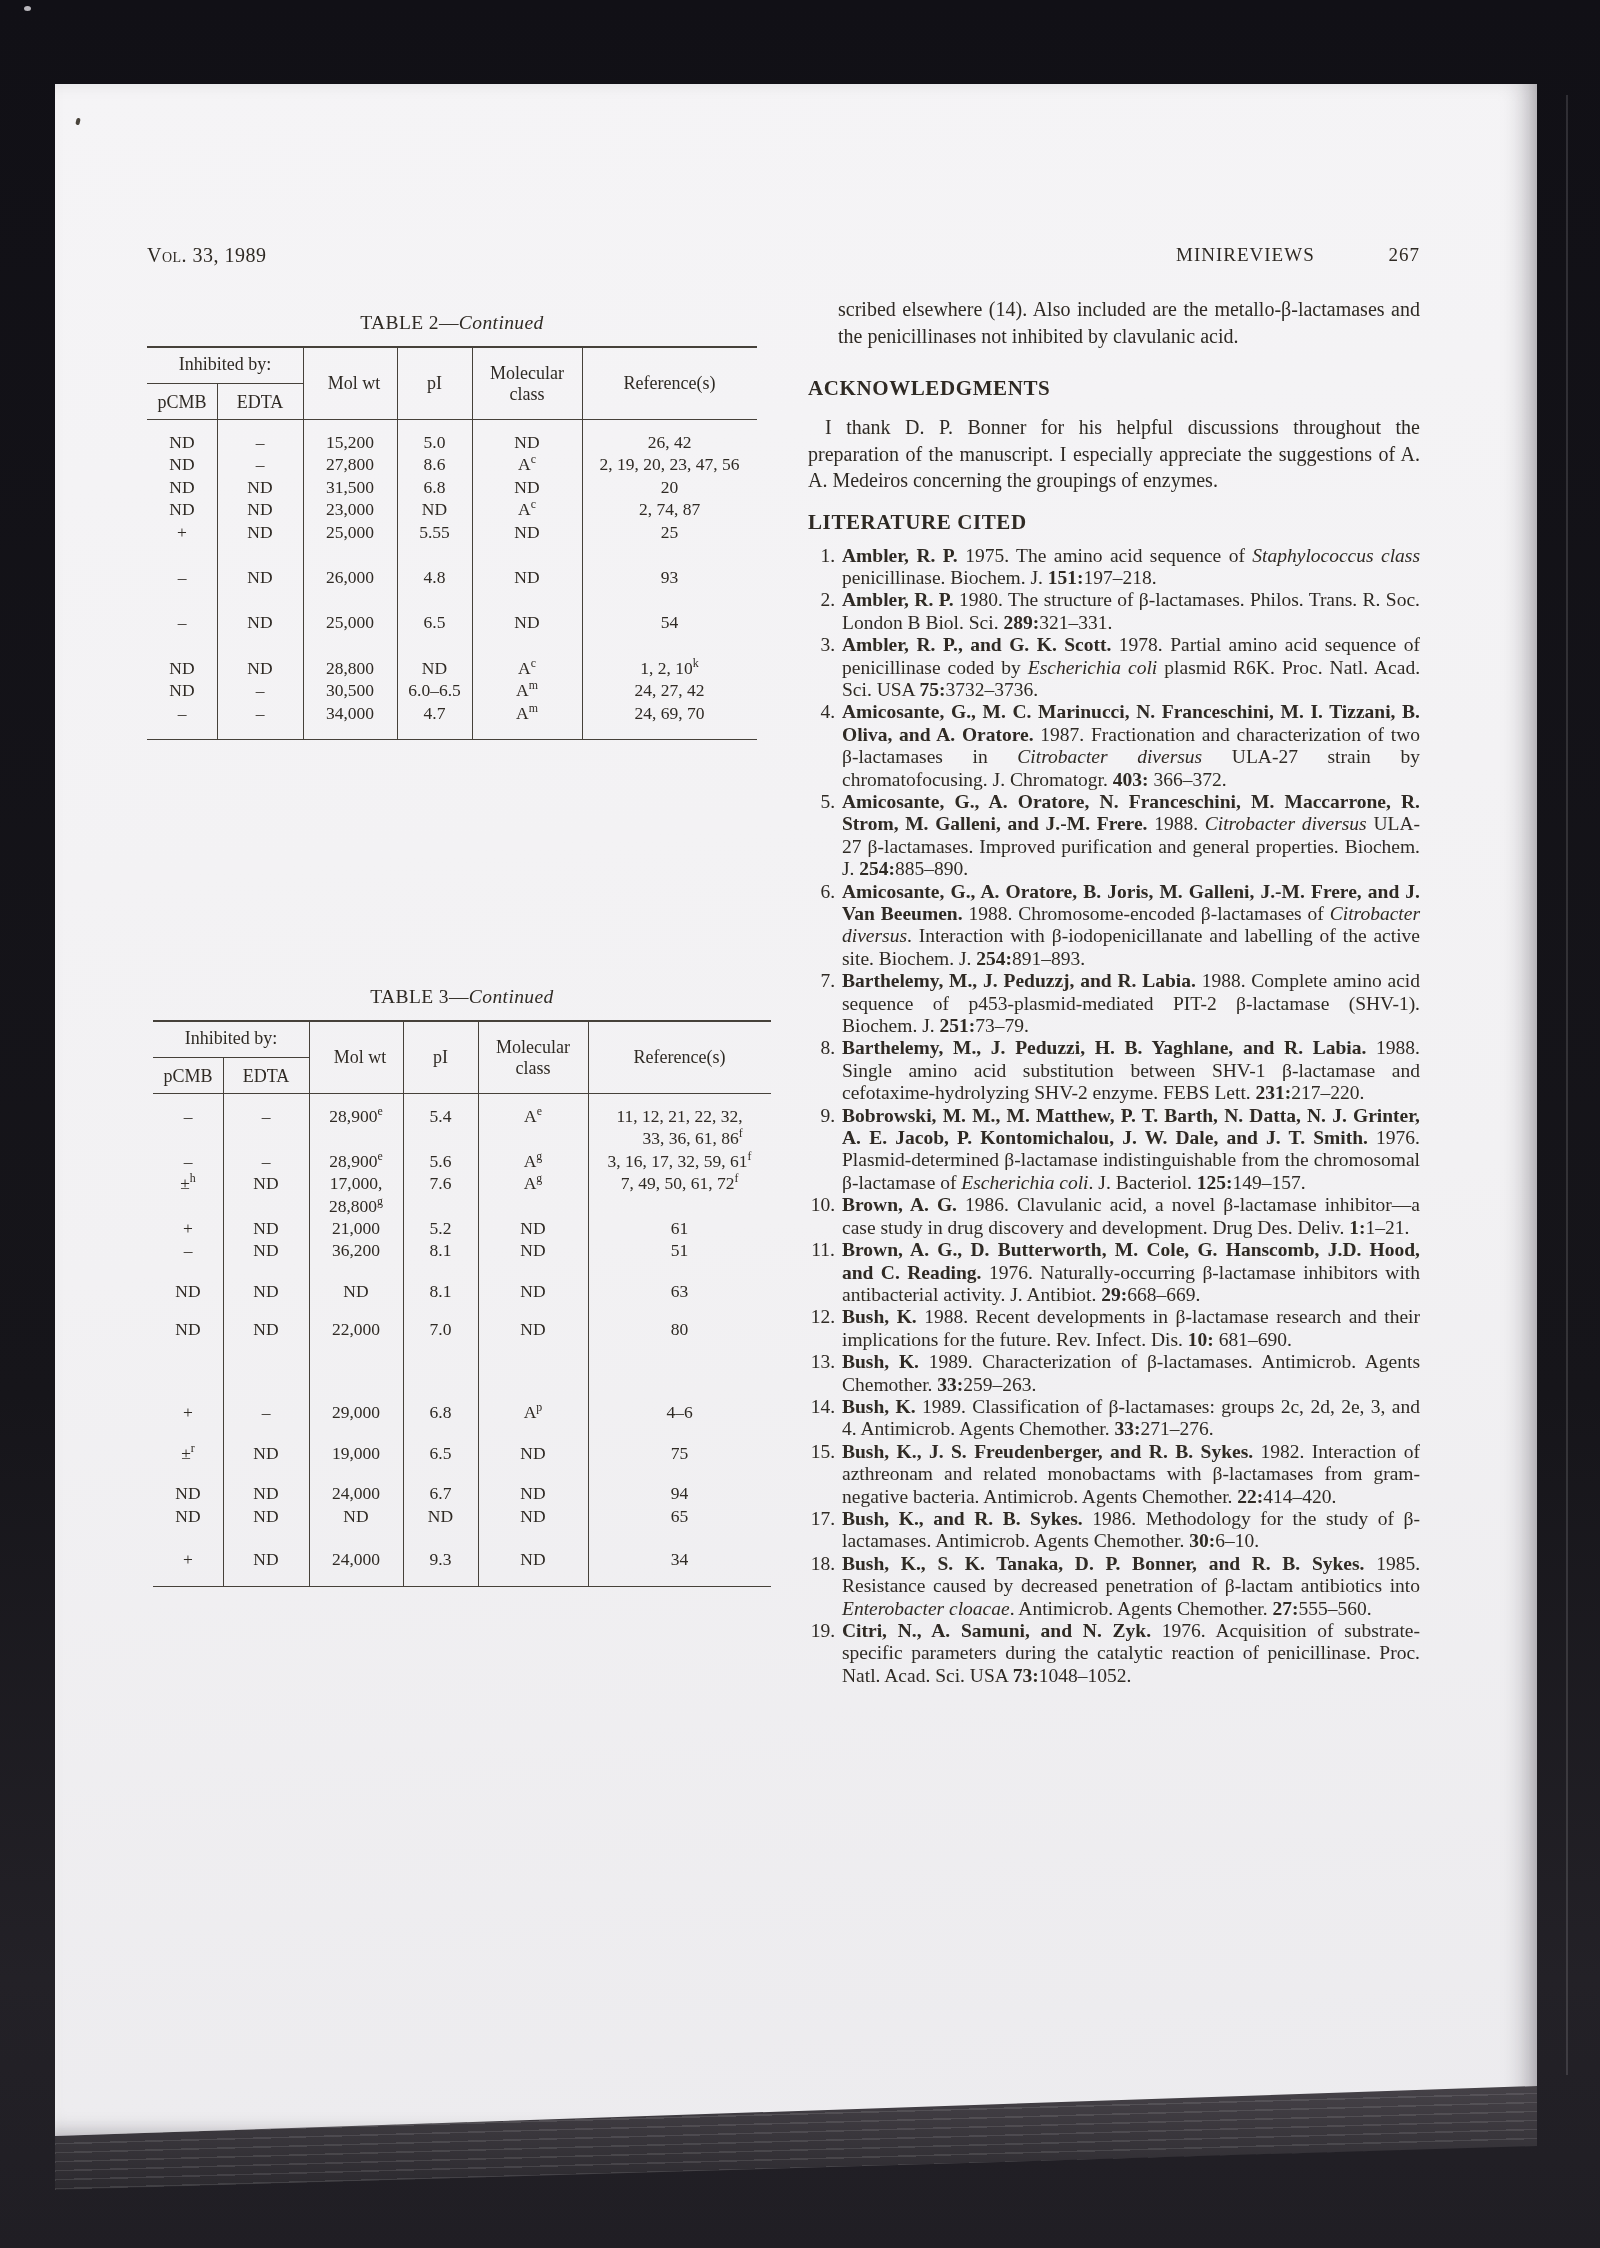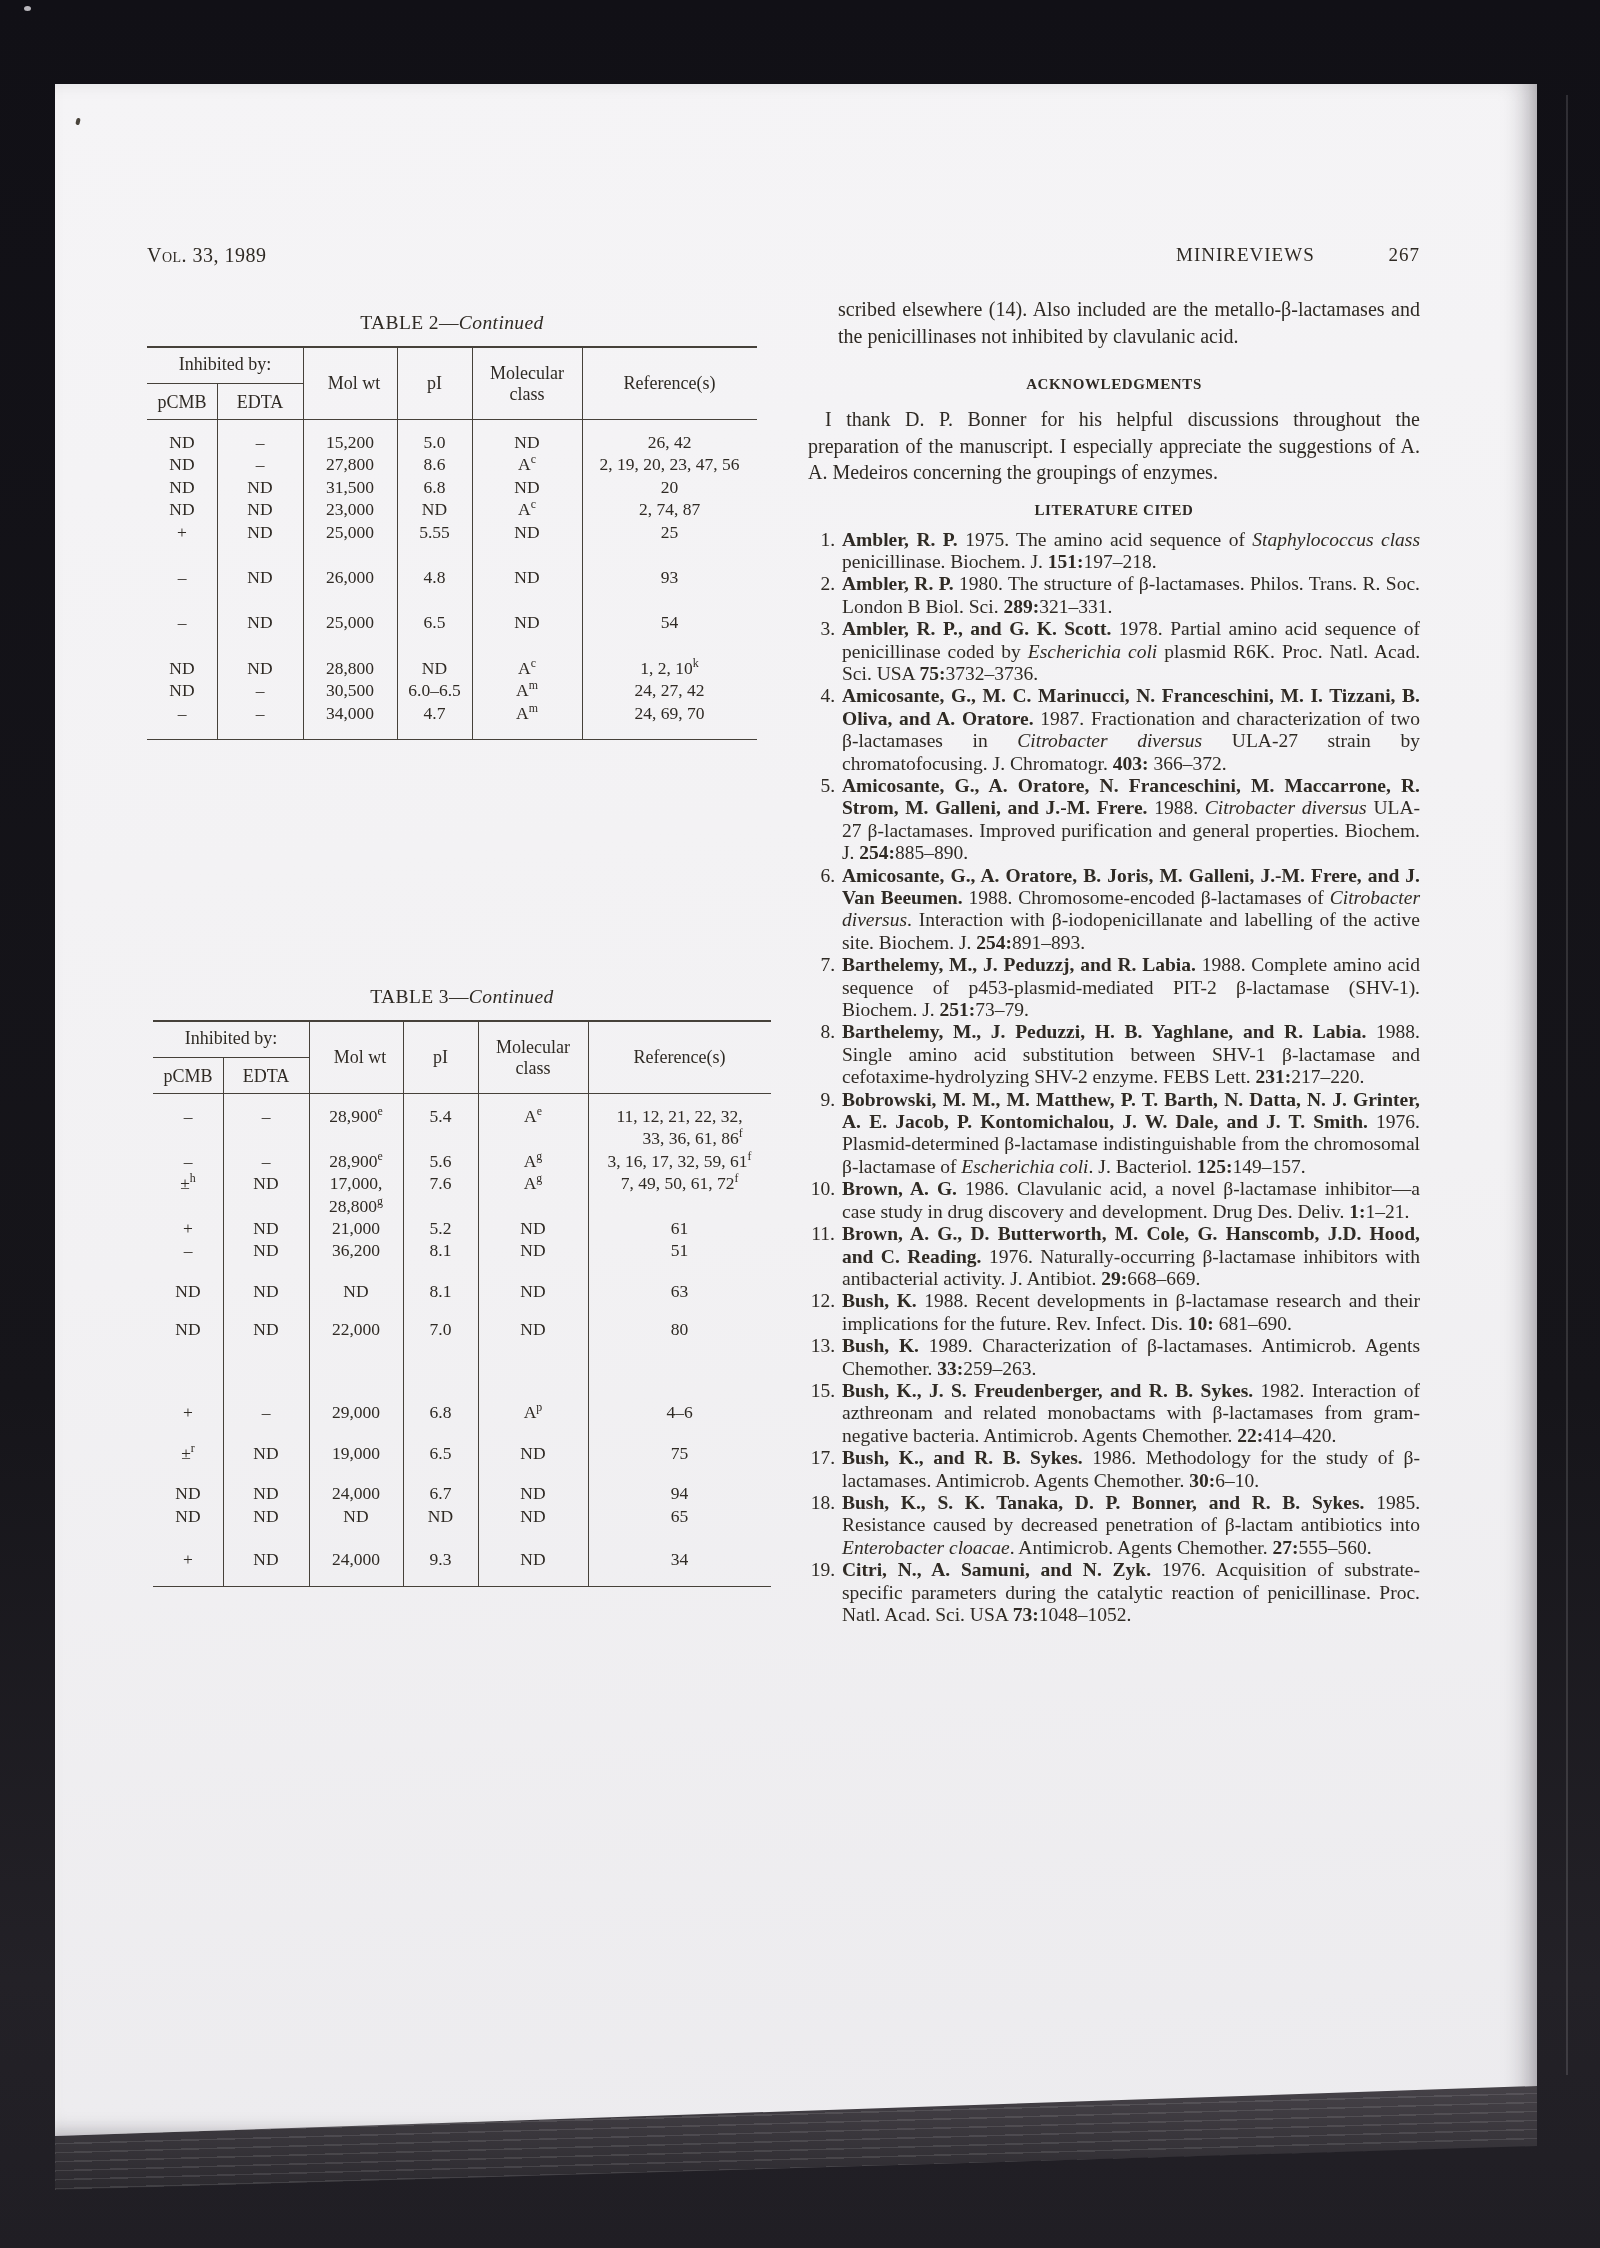--- a/index.html
+++ b/index.html
@@ -68,21 +68,21 @@
   .c.pcmb{width:70px;} .c.edta{width:86px;} .c.molwt{width:94px;} .c.pi{width:75px;} .c.cls{width:110px;}
   .c.refs{width:175px;text-align:center;padding-left:0;}
   .t3 .c.refs{width:183px;}
   .ref-line.cont{padding-left:26px;}
   sup{font-size:68%;line-height:0;}
 
   
   .rcol{position:absolute;left:753px;top:206px;width:612px;}
   .rcol p{font-size:20px;line-height:26.5px;text-align:justify;}
   .rcol .intro{margin-top:6px;margin-left:30px;}
-  .sec-head{margin-top:27px;text-align:center;font-size:15px;font-weight:bold;letter-spacing:.6px;}
+  .sec-head{margin-top:27px;text-align:left;font-size:21px;font-weight:bold;letter-spacing:.6px;}
   .ack-text{margin-top:13px;text-indent:17px;}
   .lit-head{margin-top:16px;}
   ol.refs{margin-top:10px;list-style:none;}
   ol.refs li{position:relative;padding-left:34px;font-size:19.5px;line-height:22.4px;text-align:justify;}
   ol.refs .ref-num{position:absolute;left:0;top:0;width:27px;text-align:right;}
 </style>
 </head>
 <body>
 
 <div class="speck-white"></div>
@@ -389,19 +389,20 @@
         <li><span class="ref-num">4.</span><b>Amicosante, G., M. C. Marinucci, N. Franceschini, M. I. Tizzani, B. Oliva, and A. Oratore.</b> 1987. Fractionation and characterization of two β-lactamases in <i>Citrobacter diversus</i> ULA-27 strain by chromatofocusing. J. Chromatogr. <b>403:</b> 366–372.</li>
         <li><span class="ref-num">5.</span><b>Amicosante, G., A. Oratore, N. Franceschini, M. Maccarrone, R. Strom, M. Galleni, and J.-M. Frere.</b> 1988. <i>Citrobacter diversus</i> ULA-27 β-lactamases. Improved purification and general properties. Biochem. J. <b>254:</b>885–890.</li>
         <li><span class="ref-num">6.</span><b>Amicosante, G., A. Oratore, B. Joris, M. Galleni, J.-M. Frere, and J. Van Beeumen.</b> 1988. Chromosome-encoded β-lactamases of <i>Citrobacter diversus</i>. Interaction with β-iodopenicillanate and labelling of the active site. Biochem. J. <b>254:</b>891–893.</li>
         <li><span class="ref-num">7.</span><b>Barthelemy, M., J. Peduzzj, and R. Labia.</b> 1988. Complete amino acid sequence of p453-plasmid-mediated PIT-2 β-lactamase (SHV-1). Biochem. J. <b>251:</b>73–79.</li>
         <li><span class="ref-num">8.</span><b>Barthelemy, M., J. Peduzzi, H. B. Yaghlane, and R. Labia.</b> 1988. Single amino acid substitution between SHV-1 β-lactamase and cefotaxime-hydrolyzing SHV-2 enzyme. FEBS Lett. <b>231:</b>217–220.</li>
         <li><span class="ref-num">9.</span><b>Bobrowski, M. M., M. Matthew, P. T. Barth, N. Datta, N. J. Grinter, A. E. Jacob, P. Kontomichalou, J. W. Dale, and J. T. Smith.</b> 1976. Plasmid-determined β-lactamase indistinguishable from the chromosomal β-lactamase of <i>Escherichia coli</i>. J. Bacteriol. <b>125:</b>149–157.</li>
         <li><span class="ref-num">10.</span><b>Brown, A. G.</b> 1986. Clavulanic acid, a novel β-lactamase inhibitor—a case study in drug discovery and development. Drug Des. Deliv. <b>1:</b>1–21.</li>
         <li><span class="ref-num">11.</span><b>Brown, A. G., D. Butterworth, M. Cole, G. Hanscomb, J.D. Hood, and C. Reading.</b> 1976. Naturally-occurring β-lactamase inhibitors with antibacterial activity. J. Antibiot. <b>29:</b>668–669.</li>
         <li><span class="ref-num">12.</span><b>Bush, K.</b> 1988. Recent developments in β-lactamase research and their implications for the future. Rev. Infect. Dis. <b>10:</b> 681–690.</li>
         <li><span class="ref-num">13.</span><b>Bush, K.</b> 1989. Characterization of β-lactamases. Antimicrob. Agents Chemother. <b>33:</b>259–263.</li>
+        <li><span class="ref-num">14.</span><b>Bush, K.</b> 1989. Classification of β-lactamases: groups 2c, 2d, 2e, 3, and 4. Antimicrob. Agents Chemother. <b>33:</b>271–276.</li>
         <li><span class="ref-num">15.</span><b>Bush, K., J. S. Freudenberger, and R. B. Sykes.</b> 1982. Interaction of azthreonam and related monobactams with β-lactamases from gram-negative bacteria. Antimicrob. Agents Chemother. <b>22:</b>414–420.</li>
         <li><span class="ref-num">17.</span><b>Bush, K., and R. B. Sykes.</b> 1986. Methodology for the study of β-lactamases. Antimicrob. Agents Chemother. <b>30:</b>6–10.</li>
         <li><span class="ref-num">18.</span><b>Bush, K., S. K. Tanaka, D. P. Bonner, and R. B. Sykes.</b> 1985. Resistance caused by decreased penetration of β-lactam antibiotics into <i>Enterobacter cloacae</i>. Antimicrob. Agents Chemother. <b>27:</b>555–560.</li>
         <li><span class="ref-num">19.</span><b>Citri, N., A. Samuni, and N. Zyk.</b> 1976. Acquisition of substrate-specific parameters during the catalytic reaction of penicillinase. Proc. Natl. Acad. Sci. USA <b>73:</b>1048–1052.</li>
       </ol>
   </div>
 </div>
 
 </body></html>

